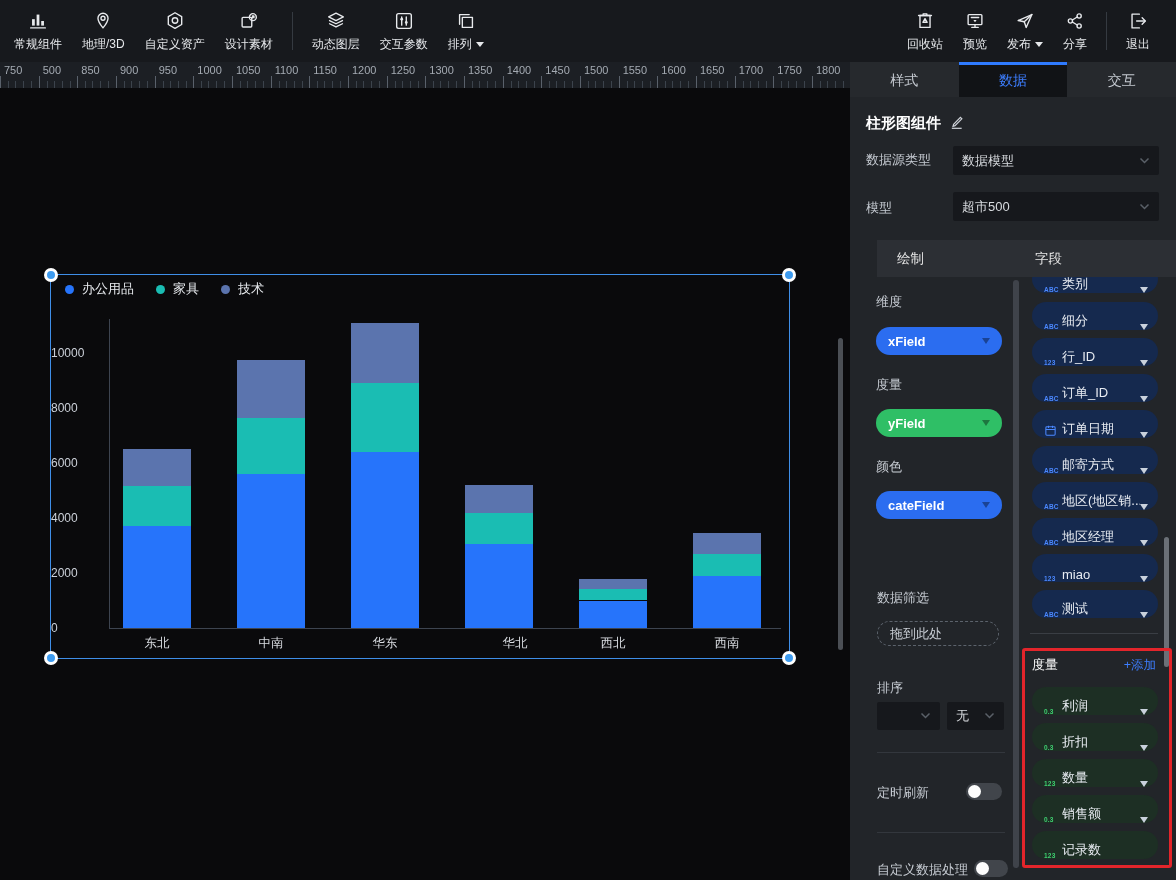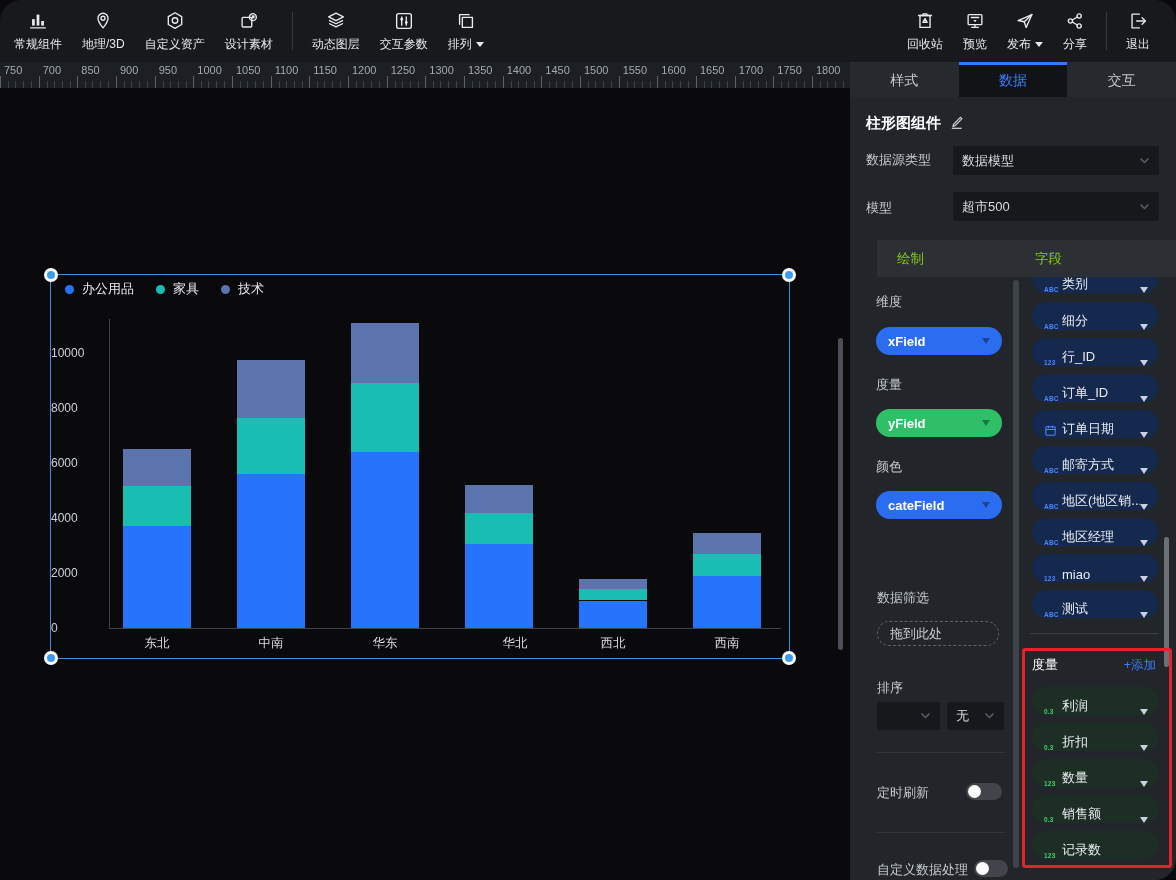--- a/index.html
+++ b/index.html
@@ -1,16 +1,16 @@
 <!DOCTYPE html>
 <html><head>
 <meta charset="utf-8">
 <style>
   html,body{margin:0;padding:0;background:#0a0a0c;font-family:"Liberation Sans",sans-serif;}
-  .app{position:relative;width:1176px;height:880px;overflow:hidden;background:#0a0a0c;border-radius:21px;}
+  .app{position:relative;width:1176px;height:880px;overflow:hidden;background:#0a0a0c;}
 
   
   .toolbar{position:absolute;left:0;top:0;width:1176px;height:62px;background:#17191d;display:flex;align-items:center;justify-content:space-between;}
   .tb-group{display:flex;align-items:center;height:100%;}
   .tb-left{padding-left:4px;}
   .tb-right{padding-right:16px;}
   .tb-item{display:flex;flex-direction:column;align-items:center;justify-content:center;gap:4px;padding:0 10px;height:100%;color:#e6e8eb;font-size:12px;cursor:pointer;}
   .tb-item svg{width:22px;height:22px;display:block;}
   .tb-label-row{display:flex;align-items:center;gap:4px;white-space:nowrap;}
   .tb-divider{width:1px;height:38px;background:#353a41;margin:0 9px;}
@@ -46,21 +46,21 @@
   .panel{position:absolute;left:850px;top:62px;width:326px;height:818px;background:#222529;}
   .ptabs{position:absolute;left:0;top:0;width:100%;height:35px;display:flex;}
   .ptab{flex:1;display:flex;align-items:center;justify-content:center;font-size:14px;color:#c3c8cf;background:#26292d;border-top:3px solid transparent;box-sizing:border-box;cursor:pointer;}
   .ptab.active{background:#111316;color:#3d7eff;border-top-color:#2f7bff;}
 
   .title-row{position:absolute;left:16px;top:52px;display:flex;align-items:center;gap:8px;color:#ffffff;font-size:15px;font-weight:bold;}
   .plabel{position:absolute;font-size:13px;color:#c6cbd2;white-space:nowrap;}
   .select{position:absolute;background:#16181c;border-radius:2px;color:#d8dbdf;font-size:13px;display:flex;align-items:center;justify-content:space-between;padding:0 9px;box-sizing:border-box;cursor:pointer;}
   .sel-caret svg{display:block;}
 
-  .subtabs{position:absolute;left:27px;top:178px;width:299px;height:37px;background:#2c2f34;color:#84cc16;font-size:13.5px;}
+  .subtabs{position:absolute;left:27px;top:178px;width:299px;height:37px;background:#2c2f34;color:#e5e5e5;font-size:13.5px;}
   .subtab{position:absolute;top:0;height:37px;display:flex;align-items:center;cursor:pointer;white-space:nowrap;}
 
   .pill{position:absolute;width:126px;height:26px;border-radius:14px;display:flex;align-items:center;justify-content:space-between;padding:14px 12px;box-sizing:border-box;color:#fff;font-size:13px;font-weight:bold;cursor:pointer;white-space:nowrap;}
   .pill .tri{width:0;height:0;border-left:4.5px solid transparent;border-right:4.5px solid transparent;border-top:6px solid rgba(0,0,0,.38);}
 
   .dashed{position:absolute;left:27px;top:559px;width:122px;height:25px;border:1px dashed #5c636c;border-radius:14px;color:#c9ced5;font-size:13px;display:flex;align-items:center;padding-left:12px;box-sizing:border-box;}
   .divider-h{position:absolute;height:1px;background:#33373d;}
   .toggle{position:absolute;width:36px;height:17px;border-radius:9px;background:#41454b;cursor:pointer;}
   .toggle .knob{position:absolute;left:2px;top:2px;width:13px;height:13px;border-radius:50%;background:#fdfdfd;}
 
@@ -245,21 +245,21 @@
 
   <div class="ruler" id="ruler">
       <div class="ruler-cell" style="left: 0px; width: 38.665px;">
         <div class="ruler-minor"></div>
         <div class="ruler-tickmajor"></div>
         <span class="ruler-num">750</span>
       </div>
       <div class="ruler-cell" style="left: 38.665px; width: 38.665px;">
         <div class="ruler-minor"></div>
         <div class="ruler-tickmajor"></div>
-        <span class="ruler-num">700</span>
+        <span class="ruler-num">500</span>
       </div>
       <div class="ruler-cell" style="left: 77.33px; width: 38.665px;">
         <div class="ruler-minor"></div>
         <div class="ruler-tickmajor"></div>
         <span class="ruler-num">850</span>
       </div>
       <div class="ruler-cell" style="left: 115.995px; width: 38.665px;">
         <div class="ruler-minor"></div>
         <div class="ruler-tickmajor"></div>
         <span class="ruler-num">900</span>

